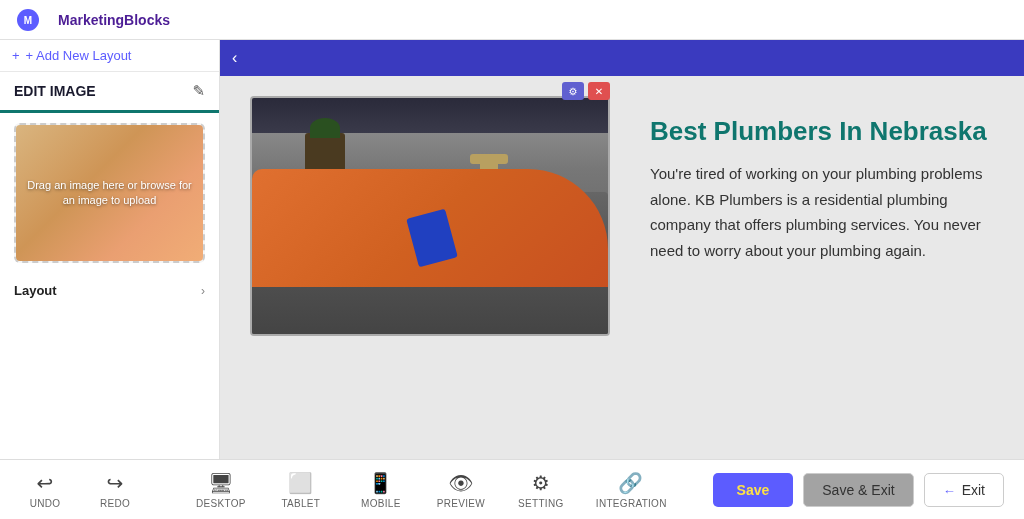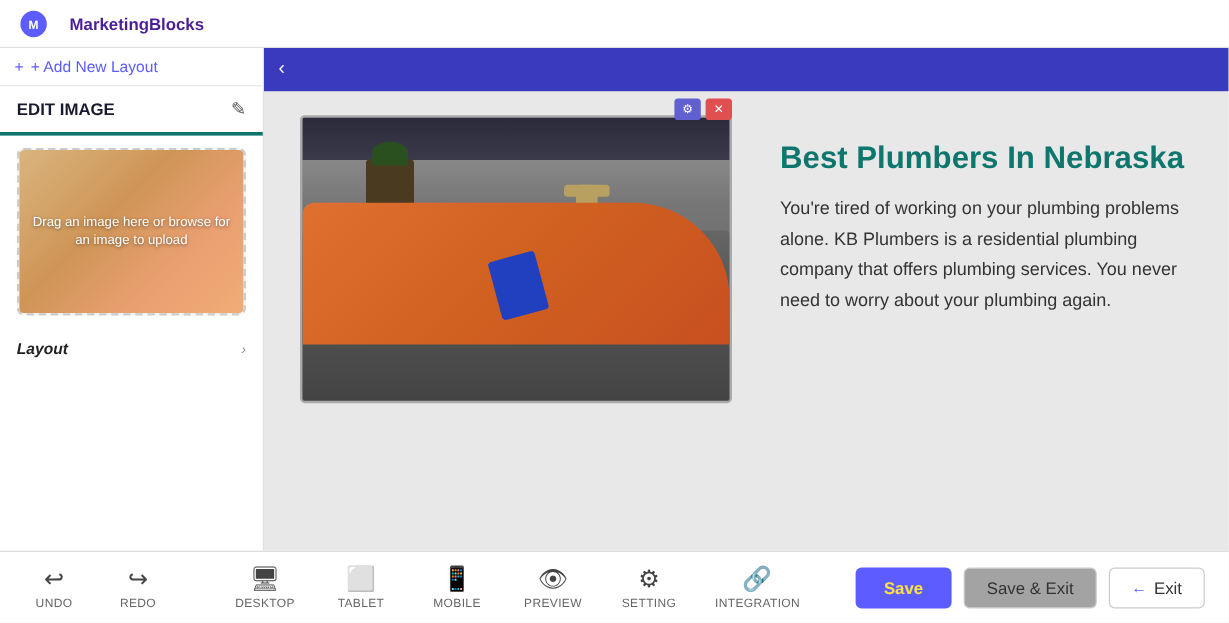--- a/index.html
+++ b/index.html
@@ -133,21 +133,20 @@
       color: #fff;
       font-size: 11px;
       font-weight: 500;
       text-shadow: 0 1px 3px rgba(0,0,0,0.5);
       padding: 8px;
       line-height: 1.4;
     }
 
     .layout-section {
       padding: 10px 14px;
-      font-style: italic;
     }
     .layout-section-header {
       display: flex;
       align-items: center;
       justify-content: space-between;
       cursor: pointer;
     }
 
     
     .canvas-area {

